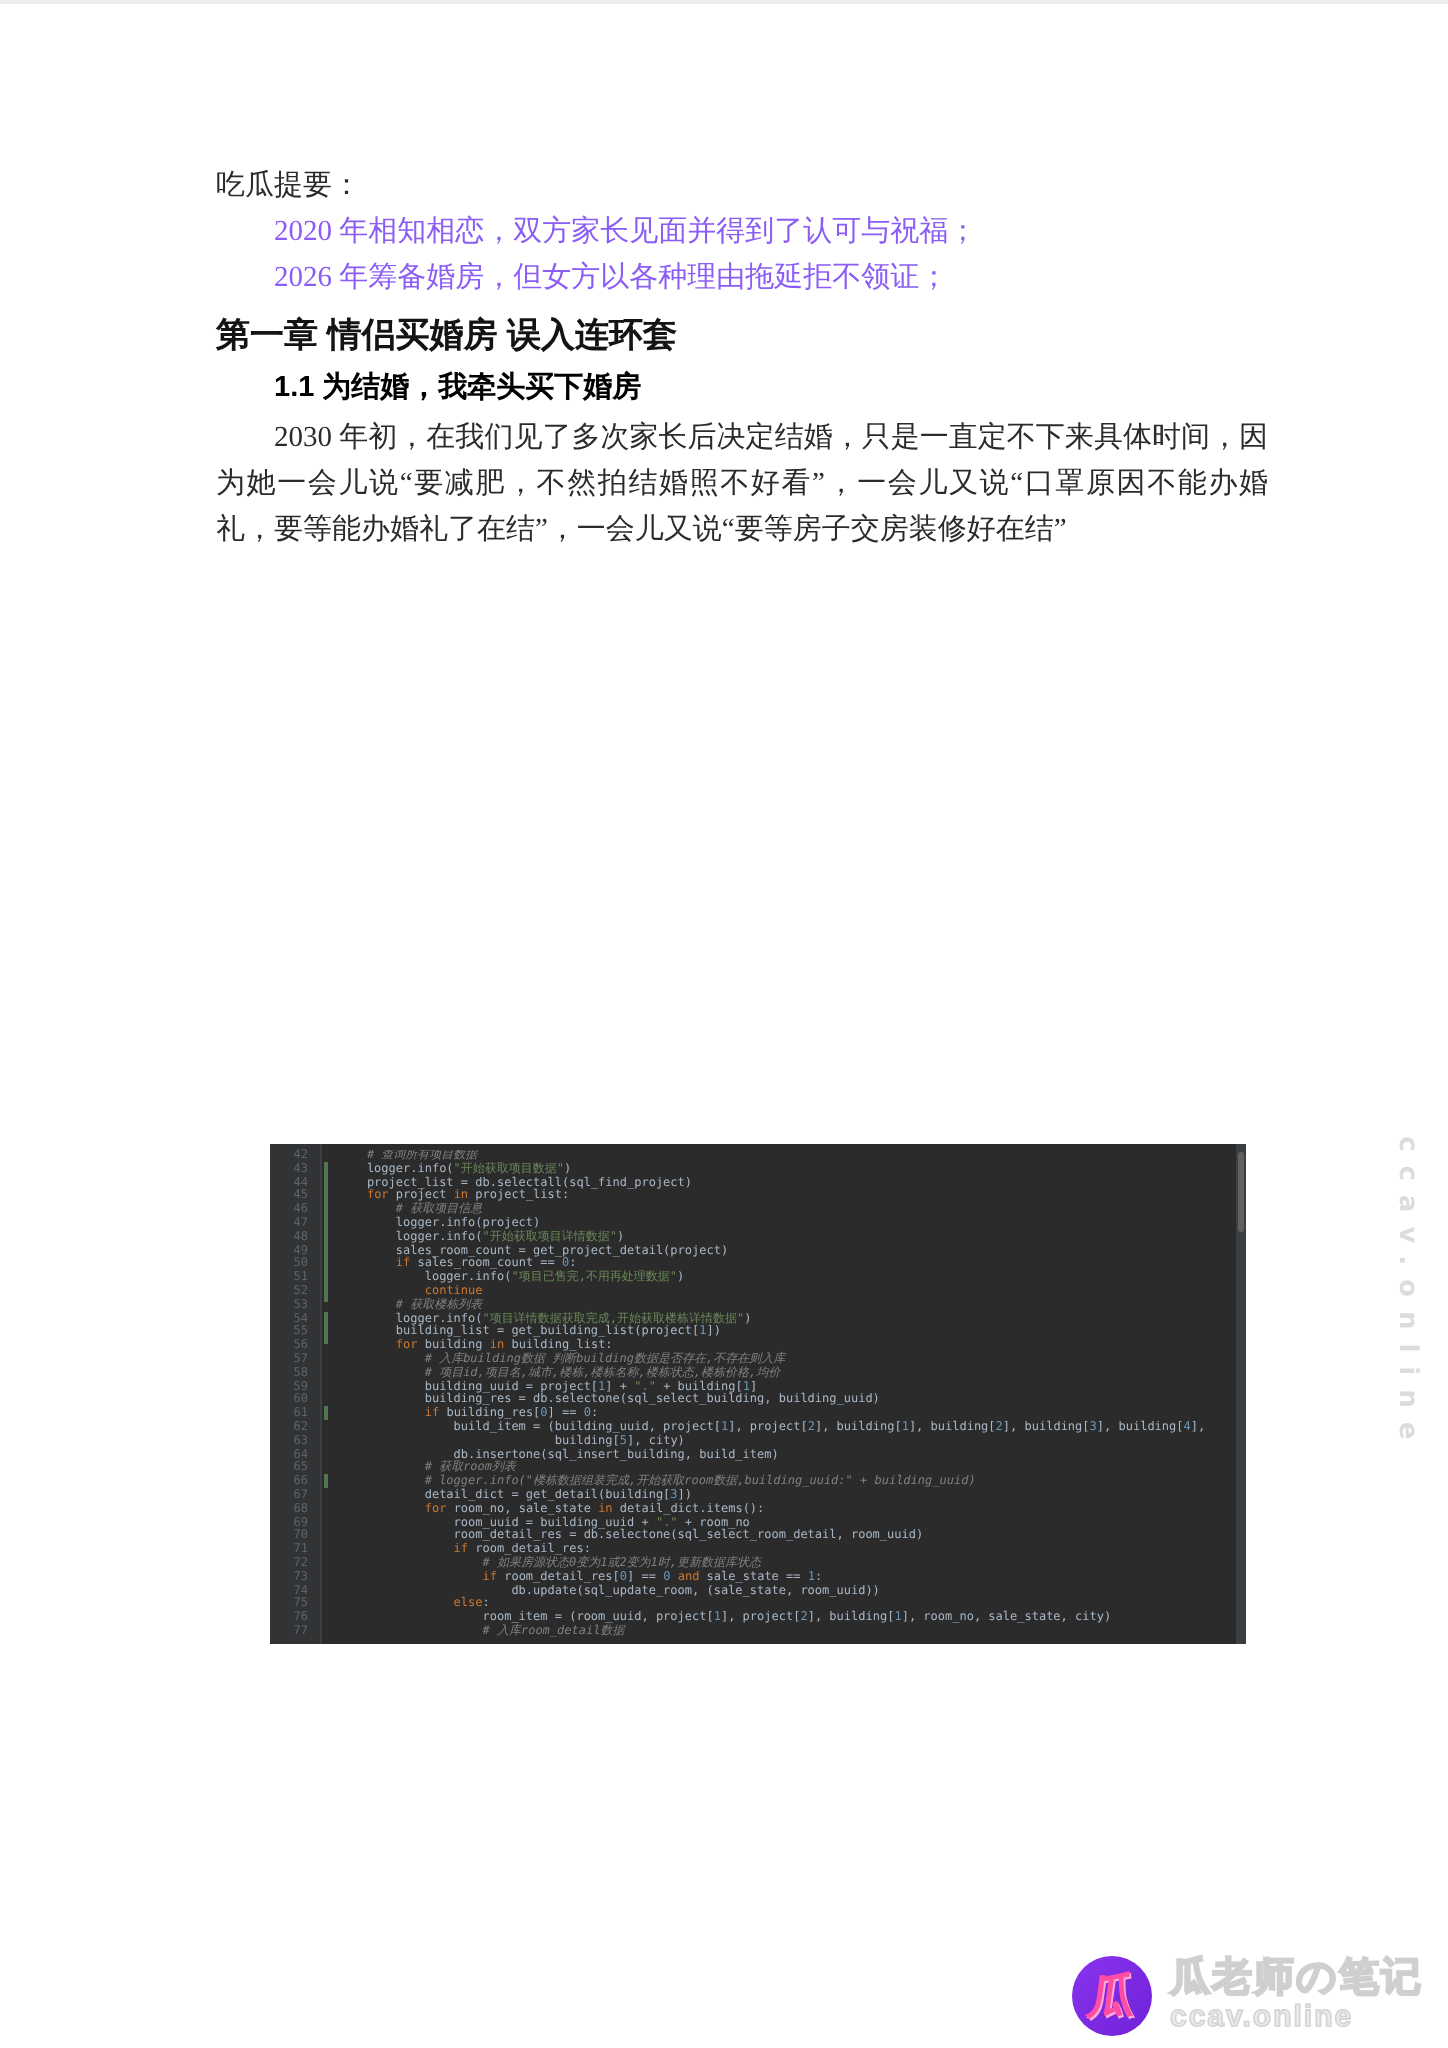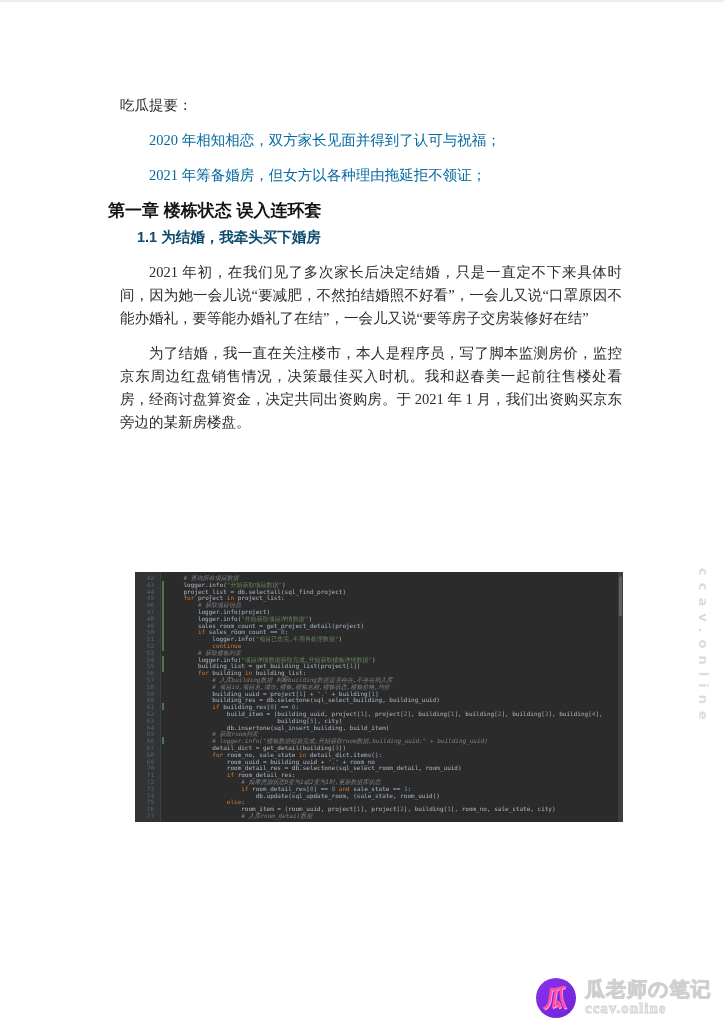--- a/index.html
+++ b/index.html
@@ -9,31 +9,31 @@
     font-family:"Liberation Serif","DejaVu Serif",serif;
     border-top:2px solid #ededed; box-sizing:border-box;
   }
 
   
   .doc {
     position:absolute; left:108px; top:80px; width:526px;
     font-size:14.5px; line-height:23px; color:#2b2b2b;
     text-align:justify;
   }
-  .doc p { margin:12px; }
+  .doc p { margin:0; }
   .doc p.indent { text-indent:2em; }
-  .doc p.red { color:#0369a1; }
+  .doc p.red { color:#8b5cf6; }
   .doc p.h1 {
     font-family:"Liberation Sans","DejaVu Sans",sans-serif;
     font-weight:bold; font-size:17px; color:#141414;
     margin:5px 0 4px 0; text-indent:0;
   }
   .doc p.h2 {
     font-family:"Liberation Sans","DejaVu Sans",sans-serif;
-    font-weight:bold; font-size:14.5px; color:#0c4a6e;
+    font-weight:bold; font-size:14.5px; color:#000000;
     margin:3px 0 2px 0; text-indent:2em;
   }
 
   
   .code {
     position:absolute; left:135px; top:570px; width:488px; height:250px;
     background:#2b2b2b; border-radius:1px;
     font-family:"DejaVu Sans Mono",monospace;
     font-size:6px; line-height:6.8px;
   }
@@ -70,43 +70,42 @@
     width:40px; height:40px; border-radius:50%;
     background:linear-gradient(135deg,#8a33ef 0%,#6f22d6 100%);
     display:flex; align-items:center; justify-content:center;
     flex:0 0 auto;
   }
   .logo-icon span {
     font-family:"DejaVu Sans",sans-serif; font-weight:bold;
     font-size:24px; color:#ff4da6; transform:skewX(-8deg);
     text-shadow:1px 1px 0 #ffa9d6;
   }
-  .logo-text { margin-left:9px; font-family:Liberation Serif, serif; }
+  .logo-text { margin-left:9px; font-family:Liberation Sans, sans-serif; }
   .logo-title {
     font-size:20px; font-weight:bold; line-height:21px;
     color:#f4f4f4; -webkit-text-stroke:1px #cfcfcf;
     text-shadow:0 0 1px #d7d7d7; letter-spacing:1px;
   }
   .logo-domain {
     font-size:15px; font-weight:bold; line-height:17px;
     color:#ebebeb; -webkit-text-stroke:0.8px #d4d4d4;
     text-shadow:0 0 1px #dedede; letter-spacing:1px;
   }
 </style>
 </head>
 <body>
 
 <div class="doc">
     <p class="plain">吃瓜提要：</p>
     <p class="red indent">2020 年相知相恋，双方家长见面并得到了认可与祝福；</p>
-    <p class="red indent">2021 年筹备婚房，但女方以各种理由拖延拒不领证；</p>
-    <p class="h1">第一章 楼栋状态 误入连环套</p>
+    <p class="red indent">2026 年筹备婚房，但女方以各种理由拖延拒不领证；</p>
+    <p class="h1">第一章 情侣买婚房 误入连环套</p>
     <p class="h2 indent">1.1 为结婚，我牵头买下婚房</p>
-    <p class="plain indent">2021 年初，在我们见了多次家长后决定结婚，只是一直定不下来具体时间，因为她一会儿说“要减肥，不然拍结婚照不好看”，一会儿又说“口罩原因不能办婚礼，要等能办婚礼了在结”，一会儿又说“要等房子交房装修好在结”</p>
-    <p class="plain indent">为了结婚，我一直在关注楼市，本人是程序员，写了脚本监测房价，监控京东周边红盘销售情况，决策最佳买入时机。我和赵春美一起前往售楼处看房，经商讨盘算资金，决定共同出资购房。于 2021 年 1 月，我们出资购买京东旁边的某新房楼盘。</p>
+    <p class="plain indent">2030 年初，在我们见了多次家长后决定结婚，只是一直定不下来具体时间，因为她一会儿说“要减肥，不然拍结婚照不好看”，一会儿又说“口罩原因不能办婚礼，要等能办婚礼了在结”，一会儿又说“要等房子交房装修好在结”</p>
   </div>
 
 <div class="code">
   <div class="gutter">
       <div>42</div>
       <div>43</div>
       <div>44</div>
       <div>45</div>
       <div>46</div>
       <div>47</div>

